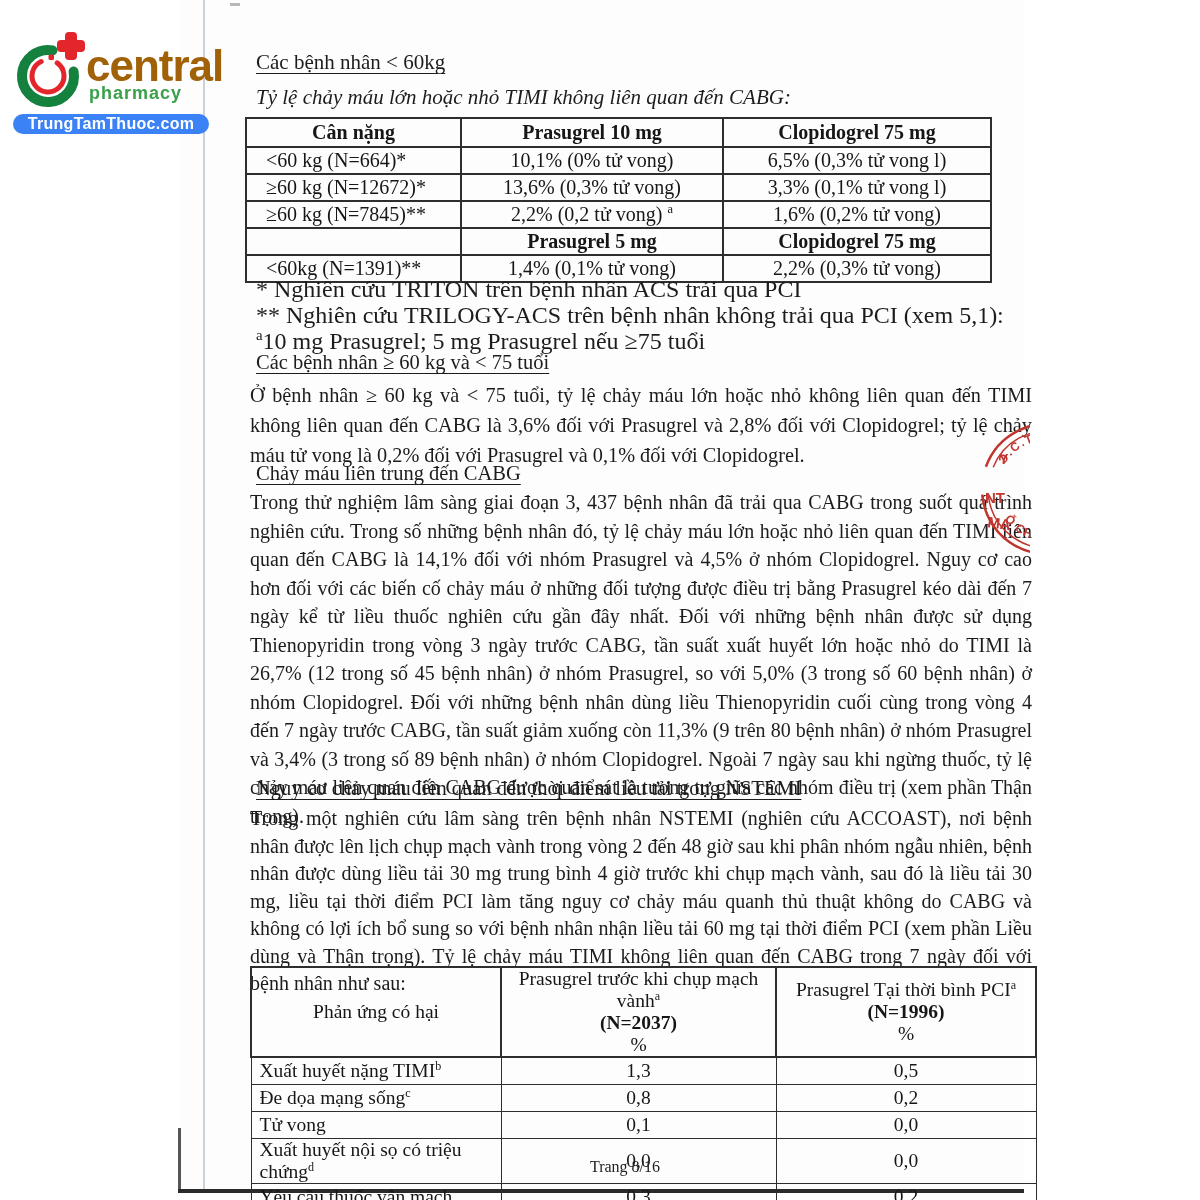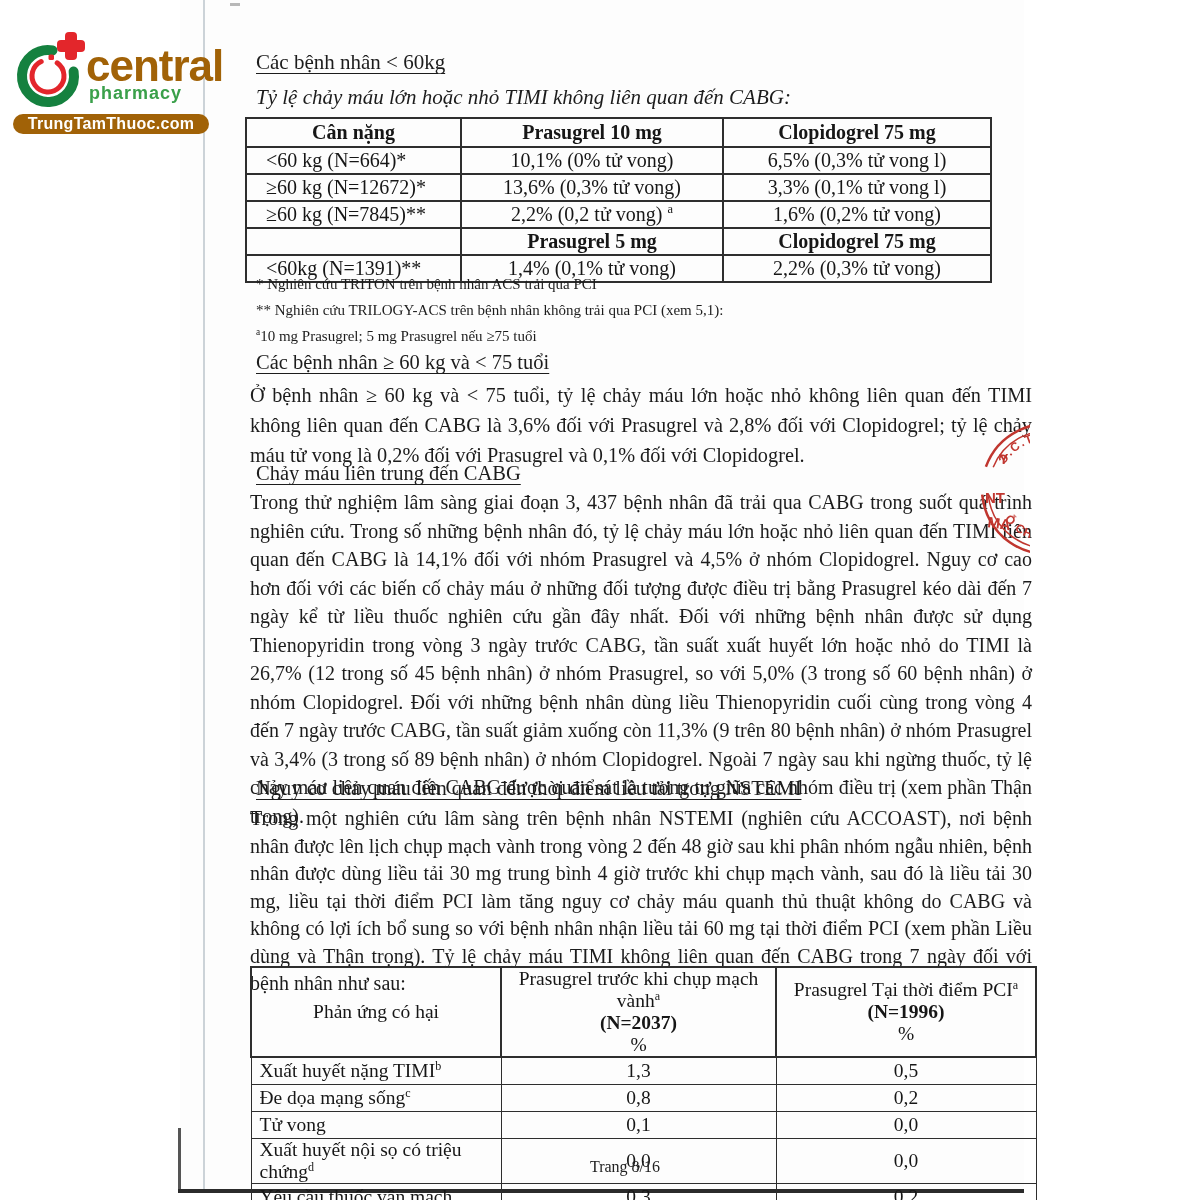--- a/index.html
+++ b/index.html
@@ -13,27 +13,27 @@
   .scan-area{left:180px;top:0;width:844px;height:1192px;background:#fdfdfd;}
   .scan-edge-left{left:203px;top:0;width:2px;height:1190px;background:#ccd3d8;}
   .scan-corner-dark{left:178px;top:1128px;width:3px;height:64px;background:#555;}
   .scan-edge-bottom{left:178px;top:1189px;width:846px;height:4px;background:#2b2b2b;}
   .scan-speck{left:230px;top:3px;width:10px;height:3px;background:#b8b8b8;}
   
   .logo-wrap{left:13px;top:28px;width:215px;height:110px;font-family:"Liberation Sans",sans-serif;}
   .logo-icon{position:absolute;left:1px;top:2px;}
   .logo-brand{position:absolute;left:73px;top:16px;font-size:44px;font-weight:700;color:#a16207;letter-spacing:-1px;line-height:1;}
   .logo-sub{position:absolute;left:76px;top:56px;font-size:18px;font-weight:700;color:#3aa04a;letter-spacing:1px;line-height:1;}
-  .logo-pill{position:absolute;left:0;top:86px;width:196px;height:20px;background:#a16207;border-radius:11px;
+  .logo-pill{position:absolute;left:0;top:86px;width:196px;height:20px;background:#3b82f6;border-radius:11px;
     color:#fff;font-size:16px;font-weight:700;text-align:center;line-height:20px;letter-spacing:.3px;}
   
   .h-underline{font-size:21px;text-decoration:underline;text-underline-offset:4px;text-decoration-thickness:1.3px;}
   .intro-italic{font-size:21px;font-style:italic;}
   .para{width:782px;font-size:20.3px;text-align:justify;}
-  .fnote{font-size:15px;}
+  .fnote{font-size:24px;}
   sup{font-size:.62em;vertical-align:super;line-height:0;}
   
   table{border-collapse:collapse;table-layout:fixed;font-size:20px;color:#161616;}
   .t1{width:745px;}
   .t1 th,.t1 td{border:2px solid #2e2e2e;padding:0 19px;height:25px;}
   .t1 th{height:27px;font-weight:700;text-align:center;}
   .t1 td.c1{text-align:left;}
   .t1 td.cv{text-align:center;}
   .t1 td.midh{font-weight:700;text-align:center;}
   .t2{width:785px;font-size:19.5px;}
@@ -135,21 +135,21 @@
     </colgroup>
   <tbody>
     <tr>
       <th class="outer">Phản ứng có hại</th>
       <th class="outer">
         <div><span>Prasugrel trước khi chụp mạch vành</span><sup>a</sup></div>
         <div class="nline">(N=2037)</div>
         <div>%</div>
       </th>
       <th class="outer">
-        <div><span>Prasugrel Tại thời điểm PCI</span><sup>a</sup></div>
+        <div><span>Prasugrel Tại thời bình PCI</span><sup>a</sup></div>
         <div class="nline">(N=1996)</div>
         <div>%</div>
       </th>
     </tr>
     <tr>
       <td class="c1"><span>Xuất huyết nặng TIMI</span><sup>b</sup></td>
       <td class="cv">1,3</td>
       <td class="cv">0,5</td>
     </tr>
     <tr>

